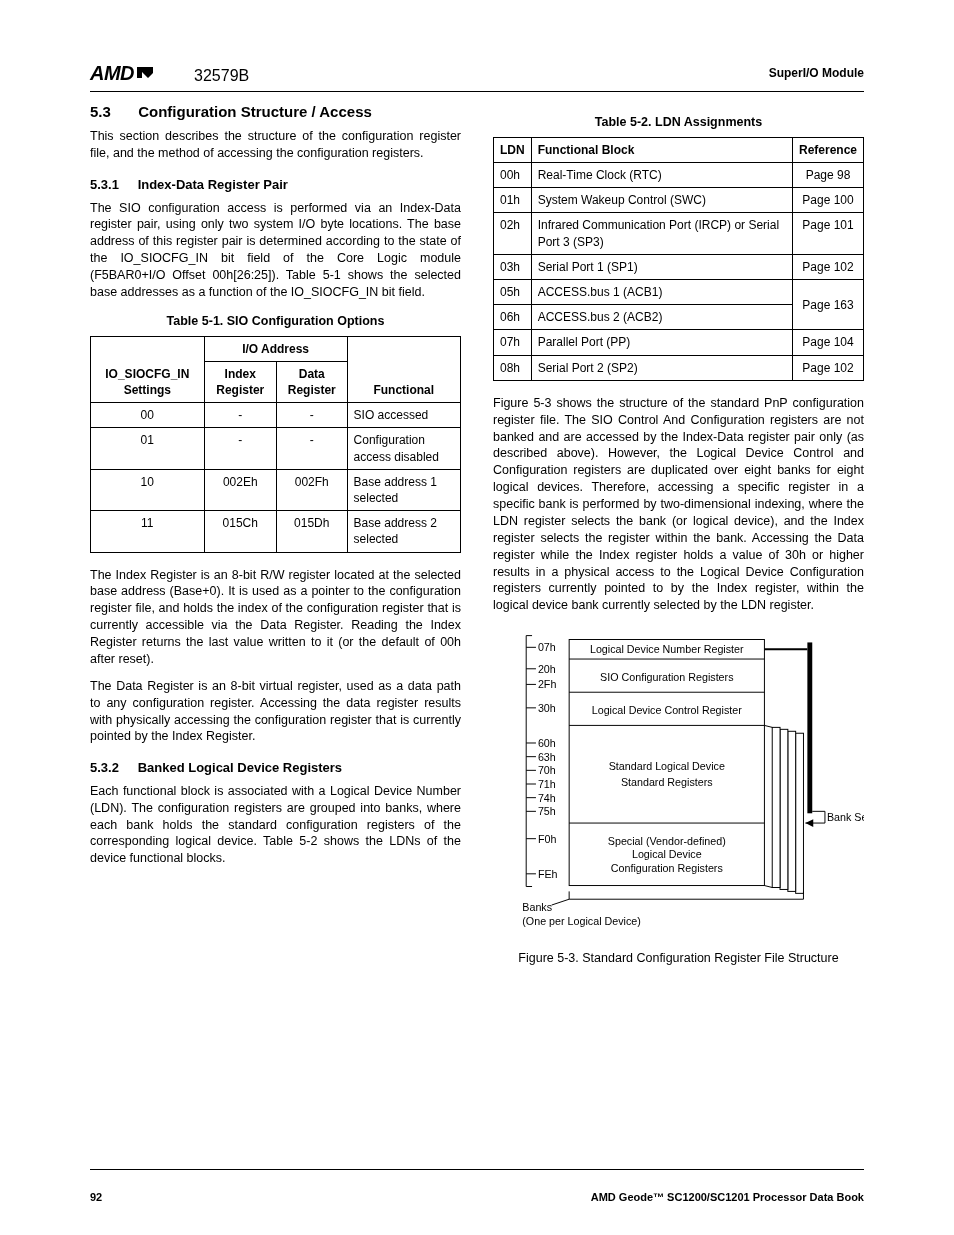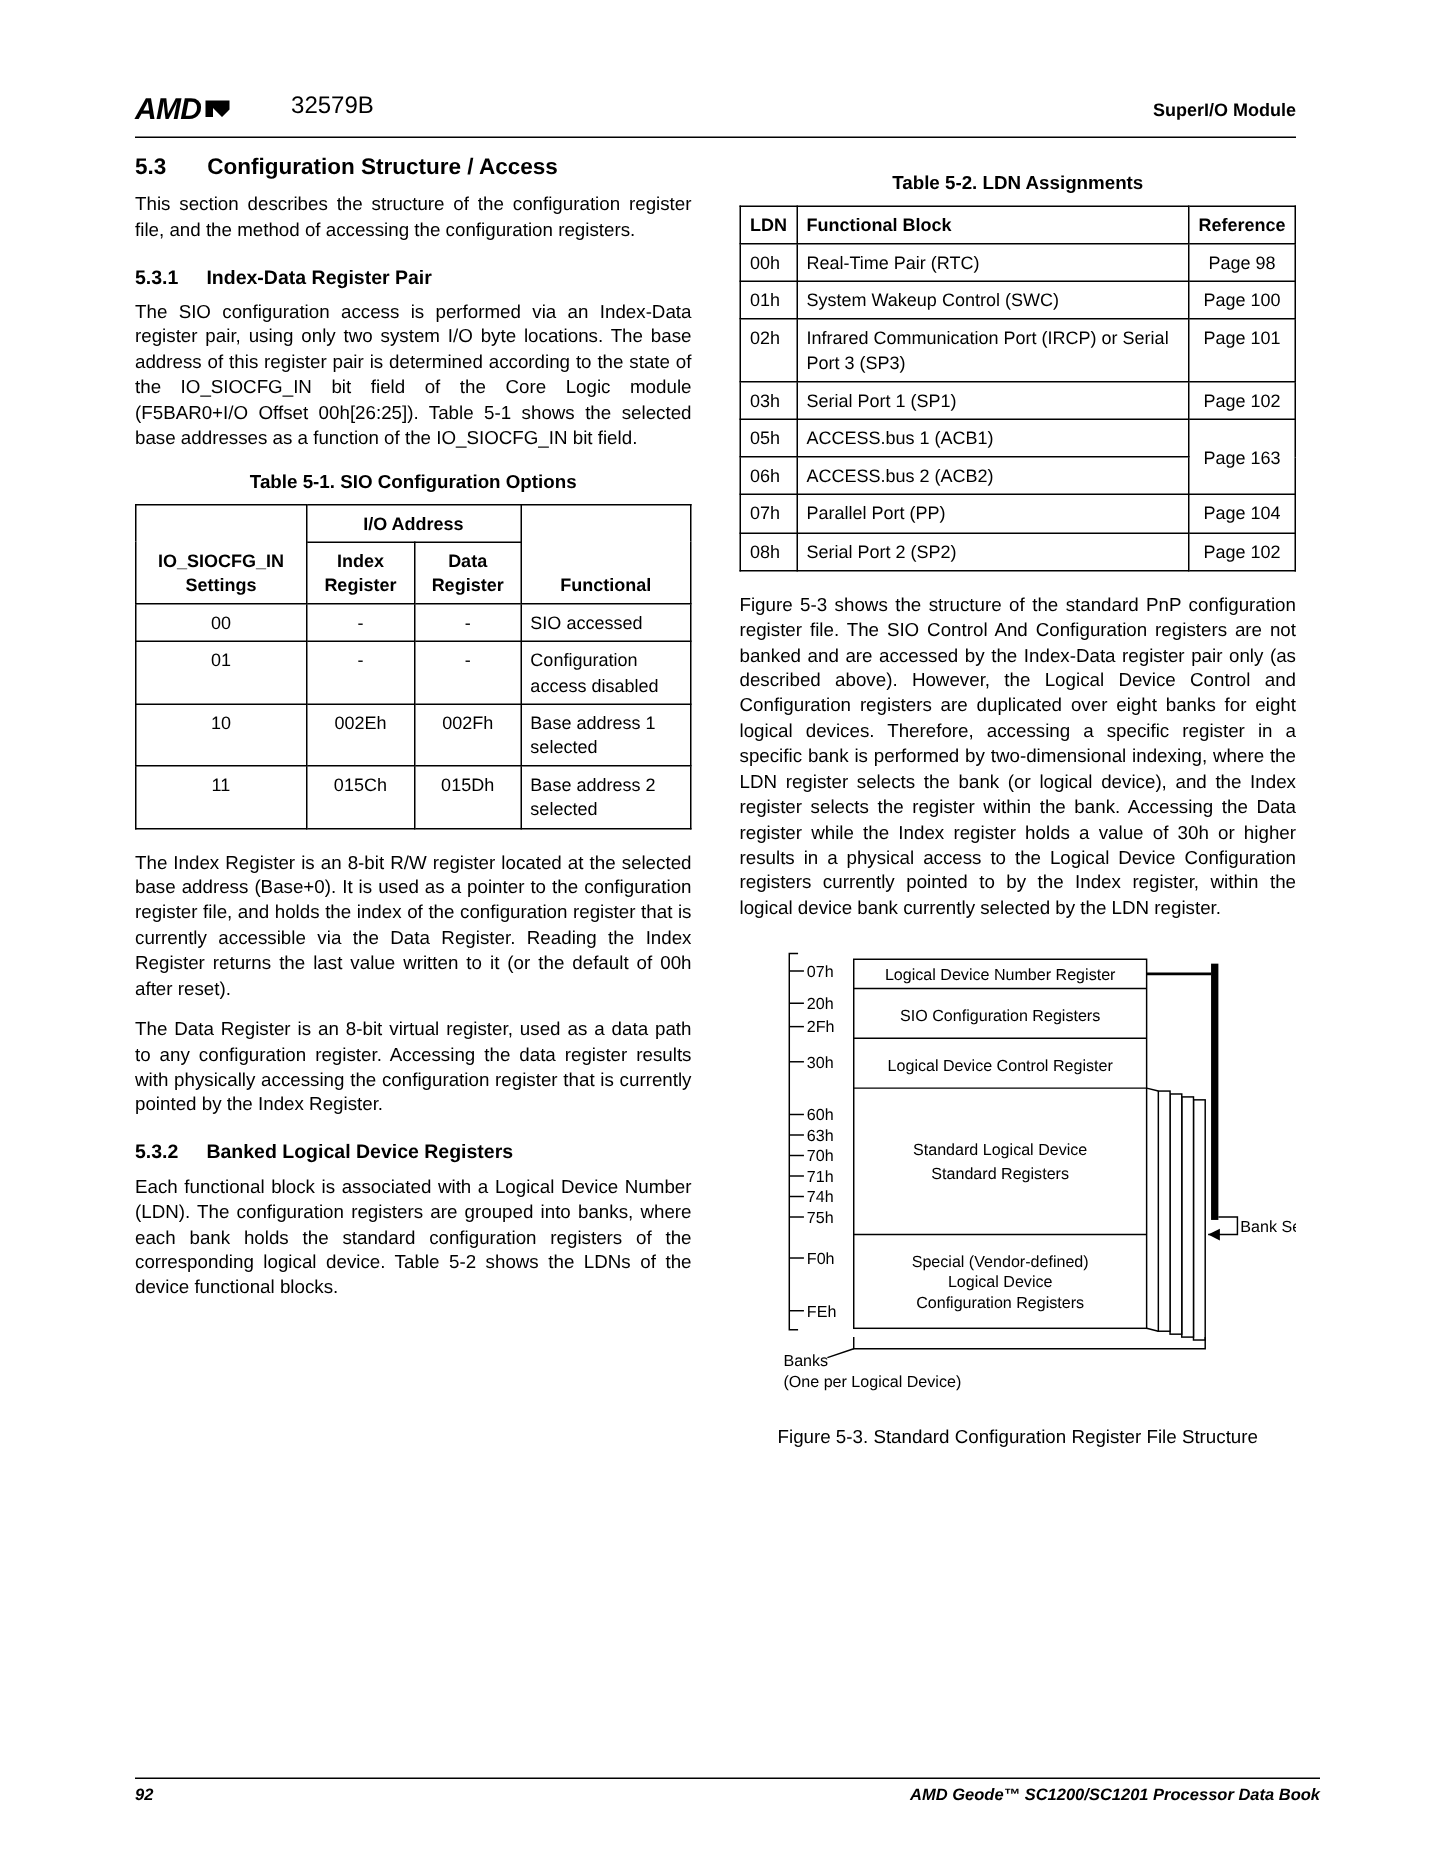--- a/index.html
+++ b/index.html
@@ -37,46 +37,45 @@
   h3.sub { font-size: 13px; font-weight: bold; margin: 14px 0 6px; }
   h3.sub .num { display:inline-block; width: 44px; }
   p { text-align: justify; margin-bottom: 10px; }
   .tbl-title { text-align:center; font-weight:bold; font-size:12.5px; margin: 12px 0 6px;}
   table { border-collapse: collapse; width: 100%; font-size: 12px; }
   th, td { border: 1px solid #000; padding: 4px 6px; vertical-align: top; }
   th { font-weight: bold; text-align: center; }
   td.c { text-align: center; }
   .footer {
     position: absolute;
-    bottom: 30px; left: 90px; right: 74px;
+    bottom: 30px; left: 90px; right: 90px;
     display: flex; justify-content: space-between;
     border-top: 1px solid #000;
-    padding-top: 4px;
+    padding-top: 20px;
     font-size: 11px;
-    font-style: italic;
   }
   .footer .pn { font-weight: bold; }
   .footer .book { font-weight: bold; }
 
   
   .fig-wrap { margin-top: 6px; }
   .fig { position: relative; height: 320px; }
   .fig svg { width: 100%; height: 100%; }
   .fig text { font-family: Arial, Helvetica, sans-serif; }
   .fig-caption { text-align:center; font-weight:normal; font-size:12.5px; margin-top:6px;}
 
   
   td.rspan { vertical-align: middle; }
 </style>
 </head>
 <body>
 
 <div class="page">
   <div class="header">
-    <span style="display:flex;align-items:flex-start;">
+    <span style="display:flex;align-items:flex-end;">
       <span class="logo">
         <span>AMD</span>
         <svg width="18" height="16" viewBox="0 0 18 16">
           <path d="M1 1 L12 1 L12 12 L6 6 L6 12 L1 12 Z M6 6 L1 1 M12 12 L17 7 L17 1 L12 1" fill="#000"></path>
         </svg>
       </span>
       <span class="doccode">32579B</span>
     </span>
     <span class="module">SuperI/O Module</span>
   </div>
@@ -153,21 +152,21 @@
         <thead>
           <tr>
             <th style="text-align:left">LDN</th>
             <th style="text-align:left">Functional Block</th>
             <th>Reference</th>
           </tr>
         </thead>
         <tbody>
           <tr>
             <td>00h</td>
-            <td>Real-Time Pair (RTC)</td>
+            <td>Real-Time Clock (RTC)</td>
             <td class="c">Page 98</td>
           </tr>
           <tr>
             <td>01h</td>
             <td>System Wakeup Control (SWC)</td>
             <td class="c">Page 100</td>
           </tr>
           <tr>
             <td>02h</td>
             <td>Infrared Communication Port (IRCP) or Serial Port 3 (SP3)</td>

